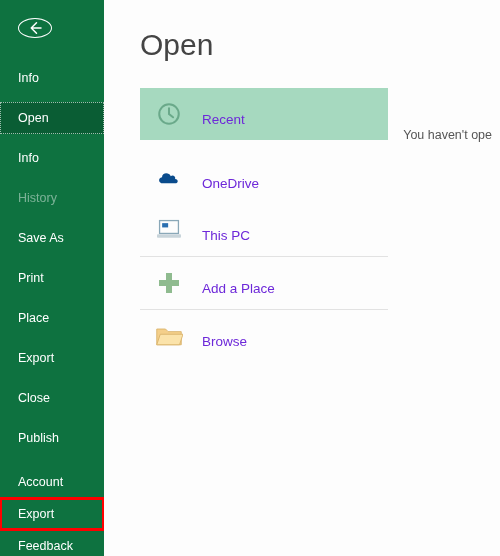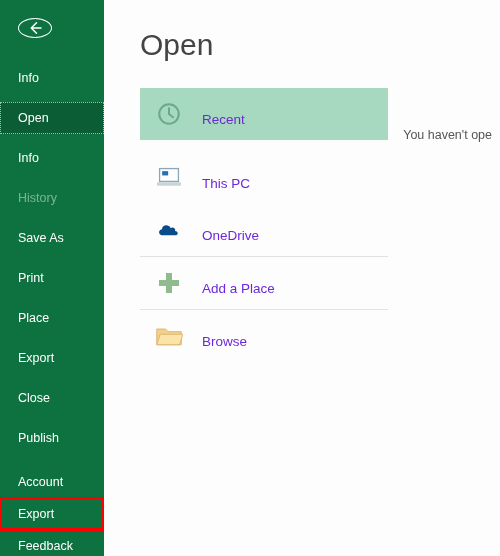--- a/index.html
+++ b/index.html
@@ -67,36 +67,36 @@
             <path d="M16 9 L16 16 L21 20" stroke="#6aa98a" stroke-width="2.5" fill="none" stroke-linecap="round"></path>
           </svg>
         </span>
         <span class="label">Recent</span>
       </div>
 
       <div style="height:12px"></div>
 
       <div class="src-item">
         <span class="icon-wrap">
+          <svg viewBox="0 0 32 20" width="28" height="20">
+            <path d="M9 16 C4 16 3 10 8 9 C8 4 16 3 18 8 C20 6 24 8 23 11 C27 11 27 16 23 16 Z" fill="#0a4b8c"></path>
+          </svg>
+        </span>
+        <span class="label">OneDrive</span>
+      </div>
+
+      <div class="src-item">
+        <span class="icon-wrap">
           <svg viewBox="0 0 32 28" width="28" height="24">
             <rect x="5" y="3" width="22" height="15" fill="none" stroke="#8aa8b8" stroke-width="1.5"></rect>
             <rect x="8" y="6" width="7" height="5" fill="#2a6fb0"></rect>
             <rect x="2" y="19" width="28" height="4" rx="1" fill="#c8d4da"></rect>
           </svg>
         </span>
         <span class="label">This PC</span>
-      </div>
-
-      <div class="src-item">
-        <span class="icon-wrap">
-          <svg viewBox="0 0 32 20" width="28" height="20">
-            <path d="M9 16 C4 16 3 10 8 9 C8 4 16 3 18 8 C20 6 24 8 23 11 C27 11 27 16 23 16 Z" fill="#0a4b8c"></path>
-          </svg>
-        </span>
-        <span class="label">OneDrive</span>
       </div>
 
       <div class="sep"></div>
 
       <div class="src-item">
         <span class="icon-wrap">
           <svg viewBox="0 0 24 24" width="24" height="24">
             <rect x="9" y="2" width="6" height="20" fill="#8fbb8f"></rect>
             <rect x="2" y="9" width="20" height="6" fill="#8fbb8f"></rect>
           </svg>

